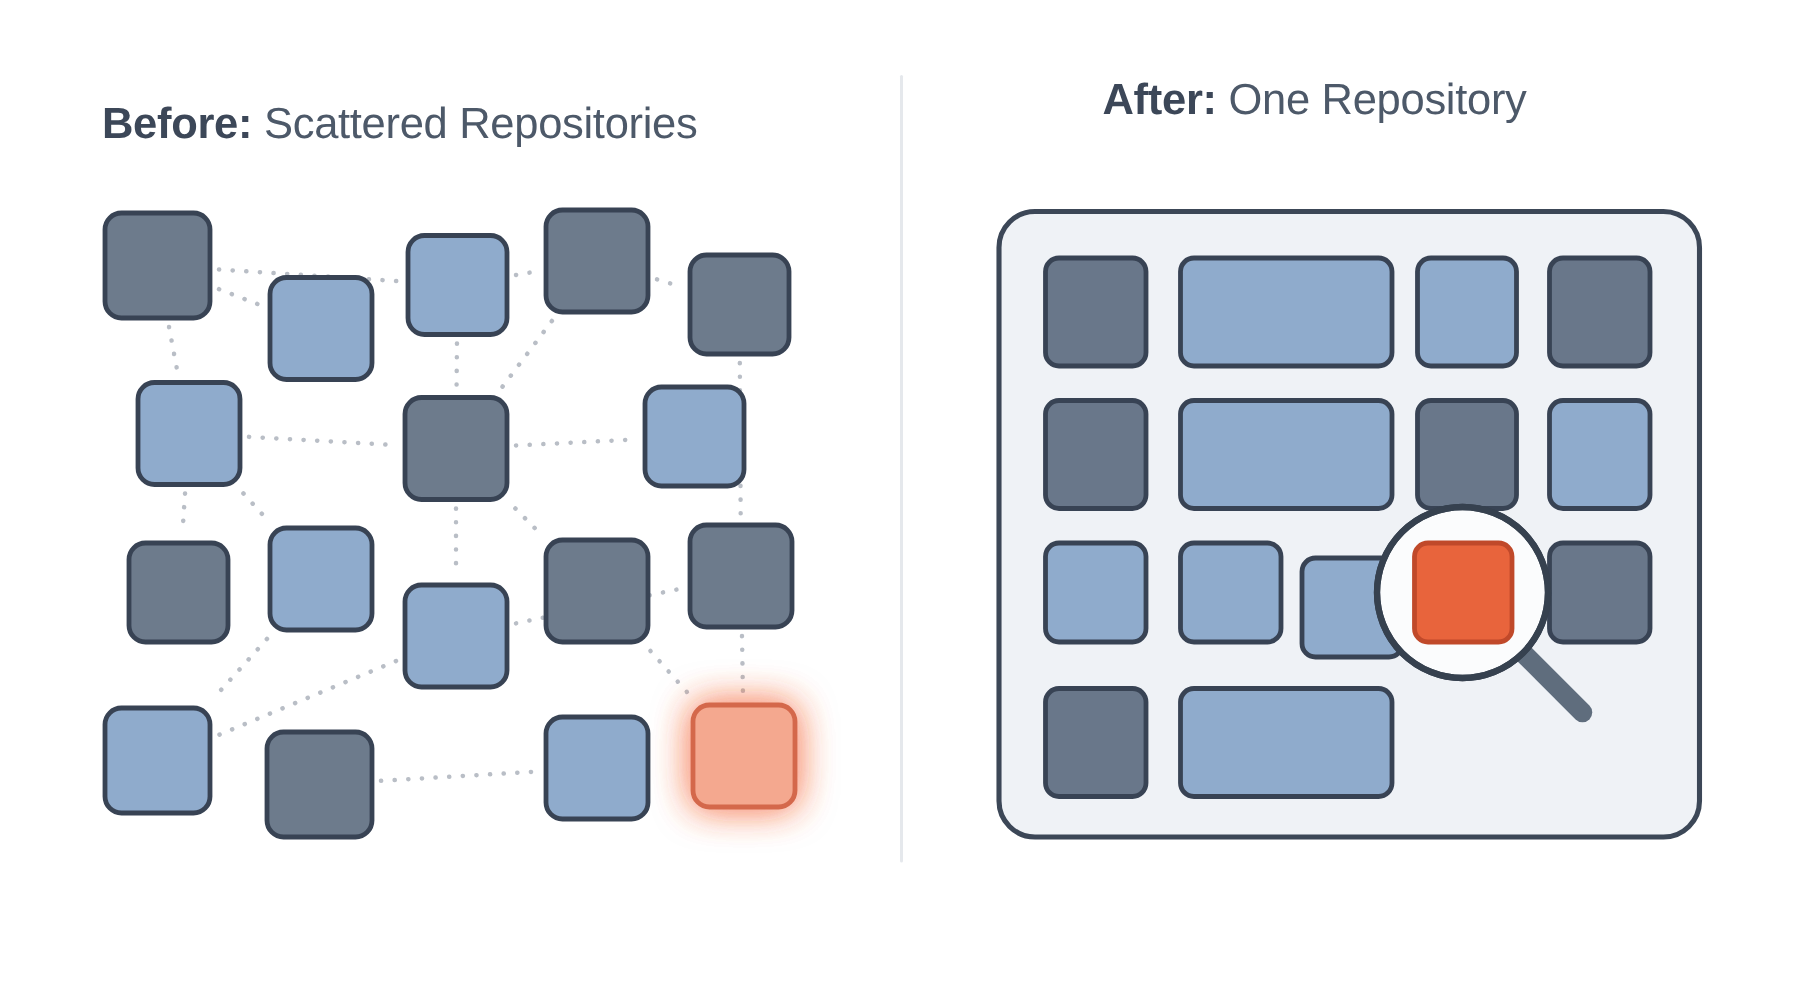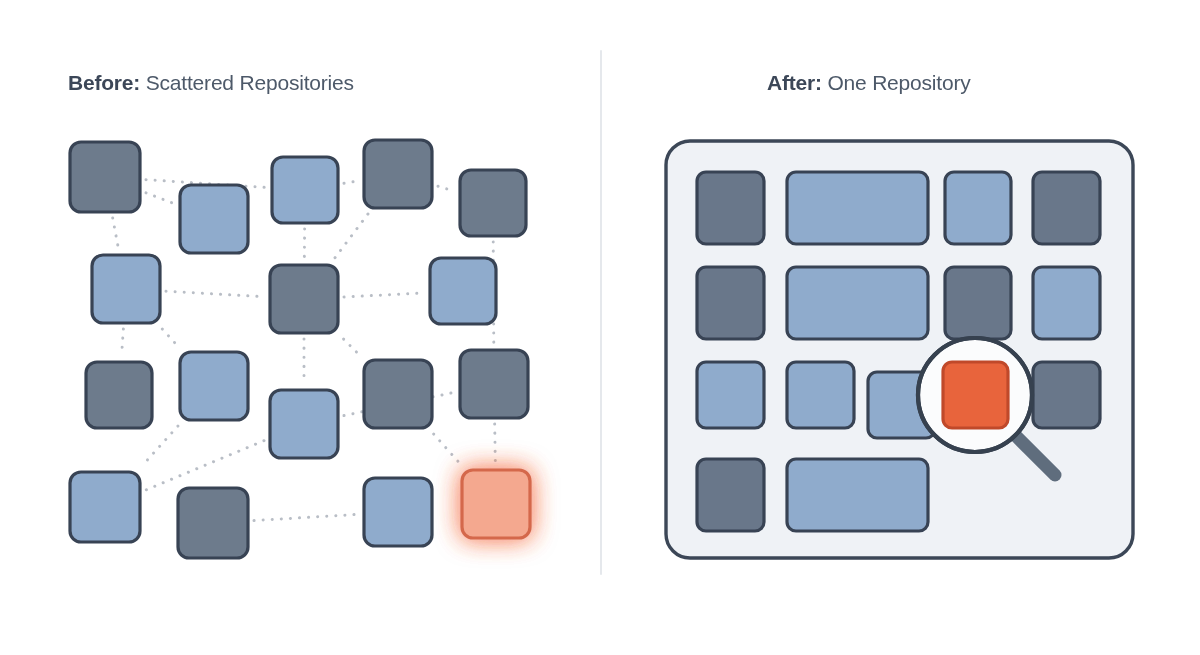--- a/index.html
+++ b/index.html
@@ -17,37 +17,37 @@
     background: #ffffff;
   }
   #stage {
     position: absolute;
     inset: 0;
     width: 1200px;
     height: 655px;
   }
   .panel-title {
     position: absolute;
-    font-size: 21px;
+    font-size: 29px;
     line-height: 34px;
     color: #4b5768;
     letter-spacing: -0.2px;
     white-space: nowrap;
     text-align: center;
   }
   .panel-title .strong {
     font-weight: bold;
     color: #3c4758;
   }
   .panel-title .light {
     font-weight: normal;
     color: #4d5969;
   }
   #title-before { left: 68px; top: 66px; }
-  #title-after  { left: 735px; top: 66px; margin-left: 32px; }
+  #title-after  { left: 735px; top: 50px; }
 
   #divider {
     position: absolute;
     left: 600px;
     top: 50px;
     width: 2px;
     height: 525px;
     background: #e5e8ec;
     border-radius: 1px;
   }

